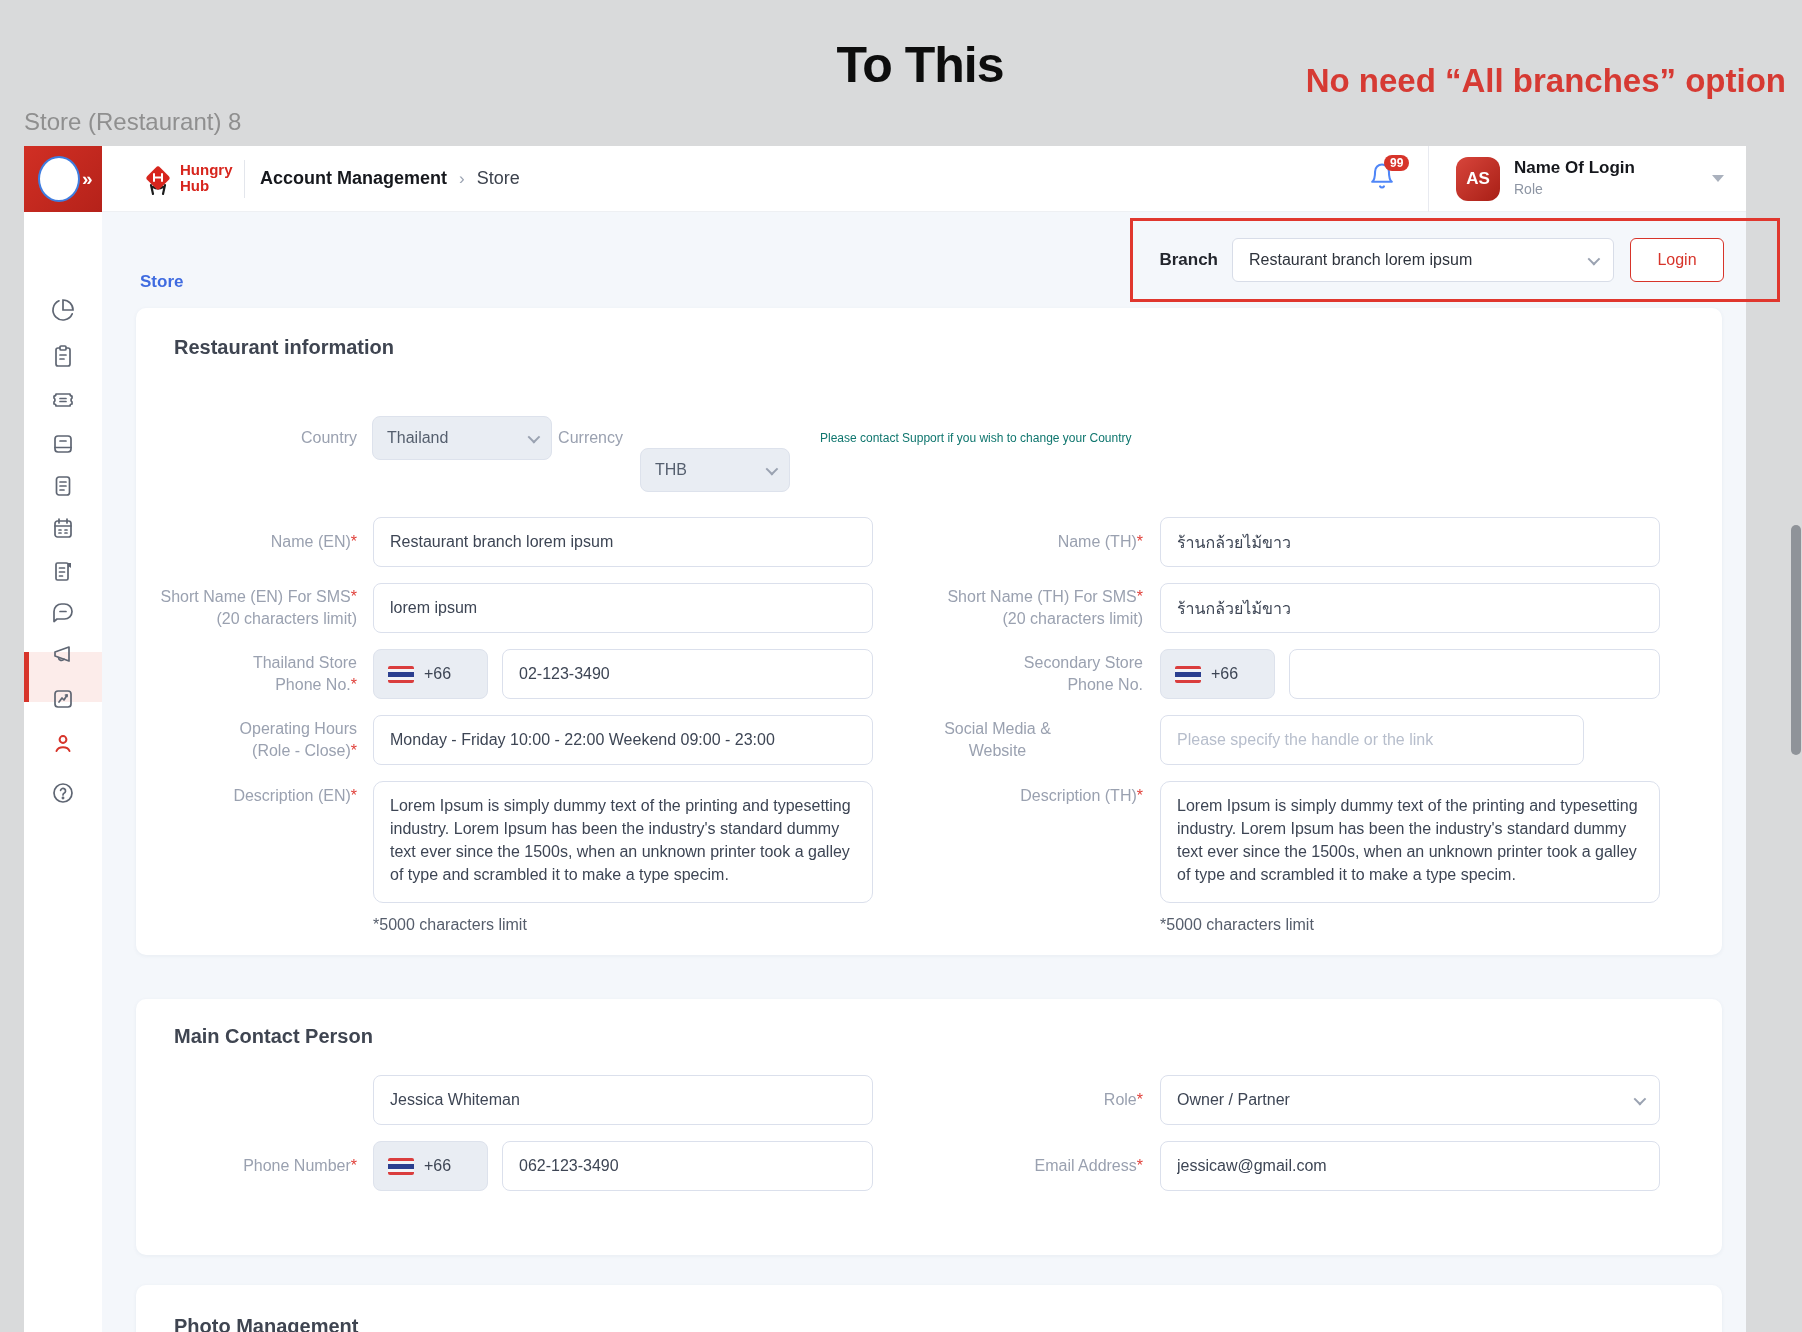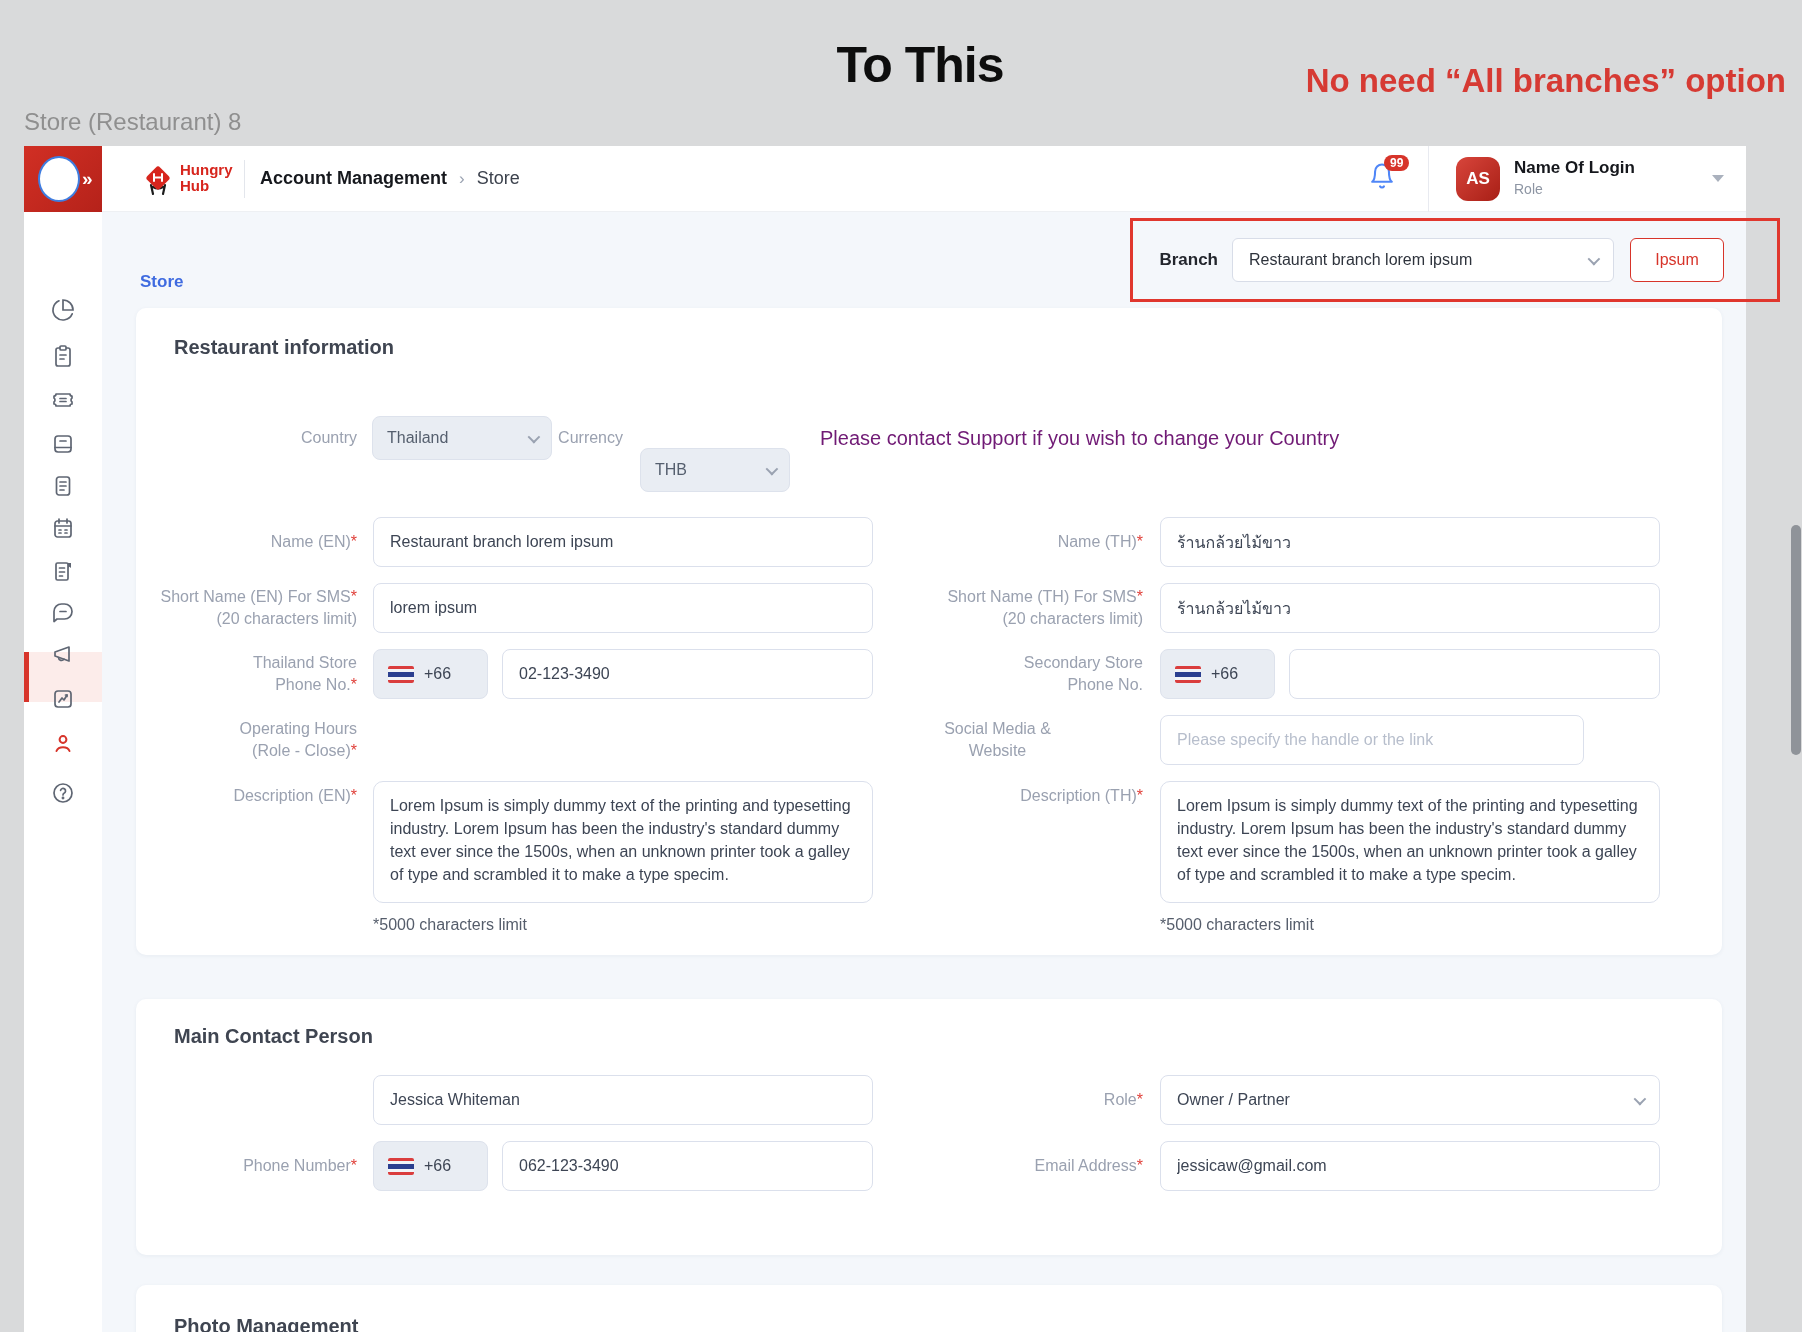--- a/index.html
+++ b/index.html
@@ -61,21 +61,21 @@
   .lh44 { line-height:44px; }
   .two-line { line-height:22px; padding-top:3px; }
   .inp { position:absolute; height:50px; border:1px solid #dbe0ec; border-radius:8px; background:#fff; padding:0 16px; font-size:16px; color:#3d4554; font-family:"Liberation Sans",sans-serif; outline:none; }
   .inp::placeholder { color:#b7becc; }
   .txa { position:absolute; border:1px solid #dbe0ec; border-radius:10px; background:#fff; padding:12px 16px; font-size:16px; line-height:23px; color:#3d4554; font-family:"Liberation Sans",sans-serif; resize:none; outline:none; }
   .dis-select { position:absolute; height:44px; background:#e9edf3; border:1px solid #dde2ec; border-radius:8px; display:flex; align-items:center; padding:0 14px; font-size:16px; color:#555f6e; }
   .sel { position:absolute; height:50px; background:#fff; border:1px solid #dbe0ec; border-radius:8px; display:flex; align-items:center; padding:0 16px; font-size:16px; color:#3d4554; }
   .chev { margin-left:auto; width:9px; height:9px; border-right:2px solid #9aa2b1; border-bottom:2px solid #9aa2b1; transform:rotate(45deg) translateY(-2px); }
   .phone-code { position:absolute; height:50px; width:115px; background:#e9edf3; border:1px solid #dde2ec; border-radius:8px; display:flex; align-items:center; gap:10px; padding-left:14px; font-size:16px; color:#3d4554; }
   .thai-flag { width:26px; height:17px; border-radius:2px; background:linear-gradient(180deg,#da3d3d 0 16.6%,#f2f4f7 16.6% 33.3%,#2b3f8f 33.3% 66.6%,#f2f4f7 66.6% 83.3%,#da3d3d 83.3% 100%); }
-  .note-text { position:absolute; font-size:20px; color:#701a75; }
+  .note-text { position:absolute; font-size:12px; color:#0f766e; }
   .limit-note { position:absolute; font-size:16px; color:#555d6b; }
 
   .scroll-thumb { left:1791px; top:525px; width:10px; height:230px; background:#8f9399; border-radius:5px; z-index:9; }
   svg { display:block; }
 </style>
 </head>
 <body>
 
 <div class="abs anno-title">To This</div>
 <div class="abs anno-note">No need “All branches” option</div>
@@ -200,21 +200,21 @@
       </svg>
     </div>
   </div>
 
   <div class="abs store-tab">Store</div>
   <div class="abs branch-label">Branch</div>
   <div class="abs branch-select">
     <span>Restaurant branch lorem ipsum</span>
     <span class="chev"></span>
   </div>
-  <button class="abs switch-btn">Ipsum</button>
+  <button class="abs switch-btn">Login</button>
 
   <div class="abs card card1">
     <div class="card-title" style="top:28px">Restaurant information</div>
 
     <div class="flabel lh44" style="left:0; top:108px; width:221px;">Country</div>
     <div class="dis-select" style="left:236px; top:108px; width:180px;">
       <span>Thailand</span>
       <span class="chev"></span>
     </div>
     <div class="flabel lh44" style="left:380px; top:108px; width:107px;">Currency</div>
@@ -256,20 +256,21 @@
     <div class="phone-code" style="left:1024px; top:341px;">
       <span class="thai-flag"></span>
       <span>+66</span>
     </div>
     <input class="inp" style="left: 1153px; top: 341px; width: 371px;" value="">
 
     <div class="flabel two-line" style="left:0; top:407px; width:221px;">
       <div>Operating Hours</div>
       <div><span>(Role - Close)</span><span class="req">*</span></div>
     </div>
+    <input class="inp" style="left: 237px; top: 407px; width: 500px;" value="Monday - Friday 10:00 - 22:00 Weekend 09:00 - 23:00">
     <div class="flabel two-line" style="left:708px; top:407px; width:307px;text-align:center;">
       <div>Social Media &amp;</div>
       <div>Website</div>
     </div>
     <input class="inp" style="left: 1024px; top: 407px; width: 424px;" placeholder="Please specify the handle or the link">
 
     <div class="flabel" style="left:0; top:479px; width:221px;"><span>Description (EN)</span><span class="req">*</span></div>
     <textarea class="txa" style="left: 237px; top: 473px; width: 500px; height: 122px;">Lorem Ipsum is simply dummy text of the printing and typesetting industry. Lorem Ipsum has been the industry's standard dummy text ever since the 1500s, when an unknown printer took a galley of type and scrambled it to make a type specim.</textarea>
     <div class="flabel" style="left:700px; top:479px; width:307px;"><span>Description (TH)</span><span class="req">*</span></div>
     <textarea class="txa" style="left: 1024px; top: 473px; width: 500px; height: 122px;">Lorem Ipsum is simply dummy text of the printing and typesetting industry. Lorem Ipsum has been the industry's standard dummy text ever since the 1500s, when an unknown printer took a galley of type and scrambled it to make a type specim.</textarea>

